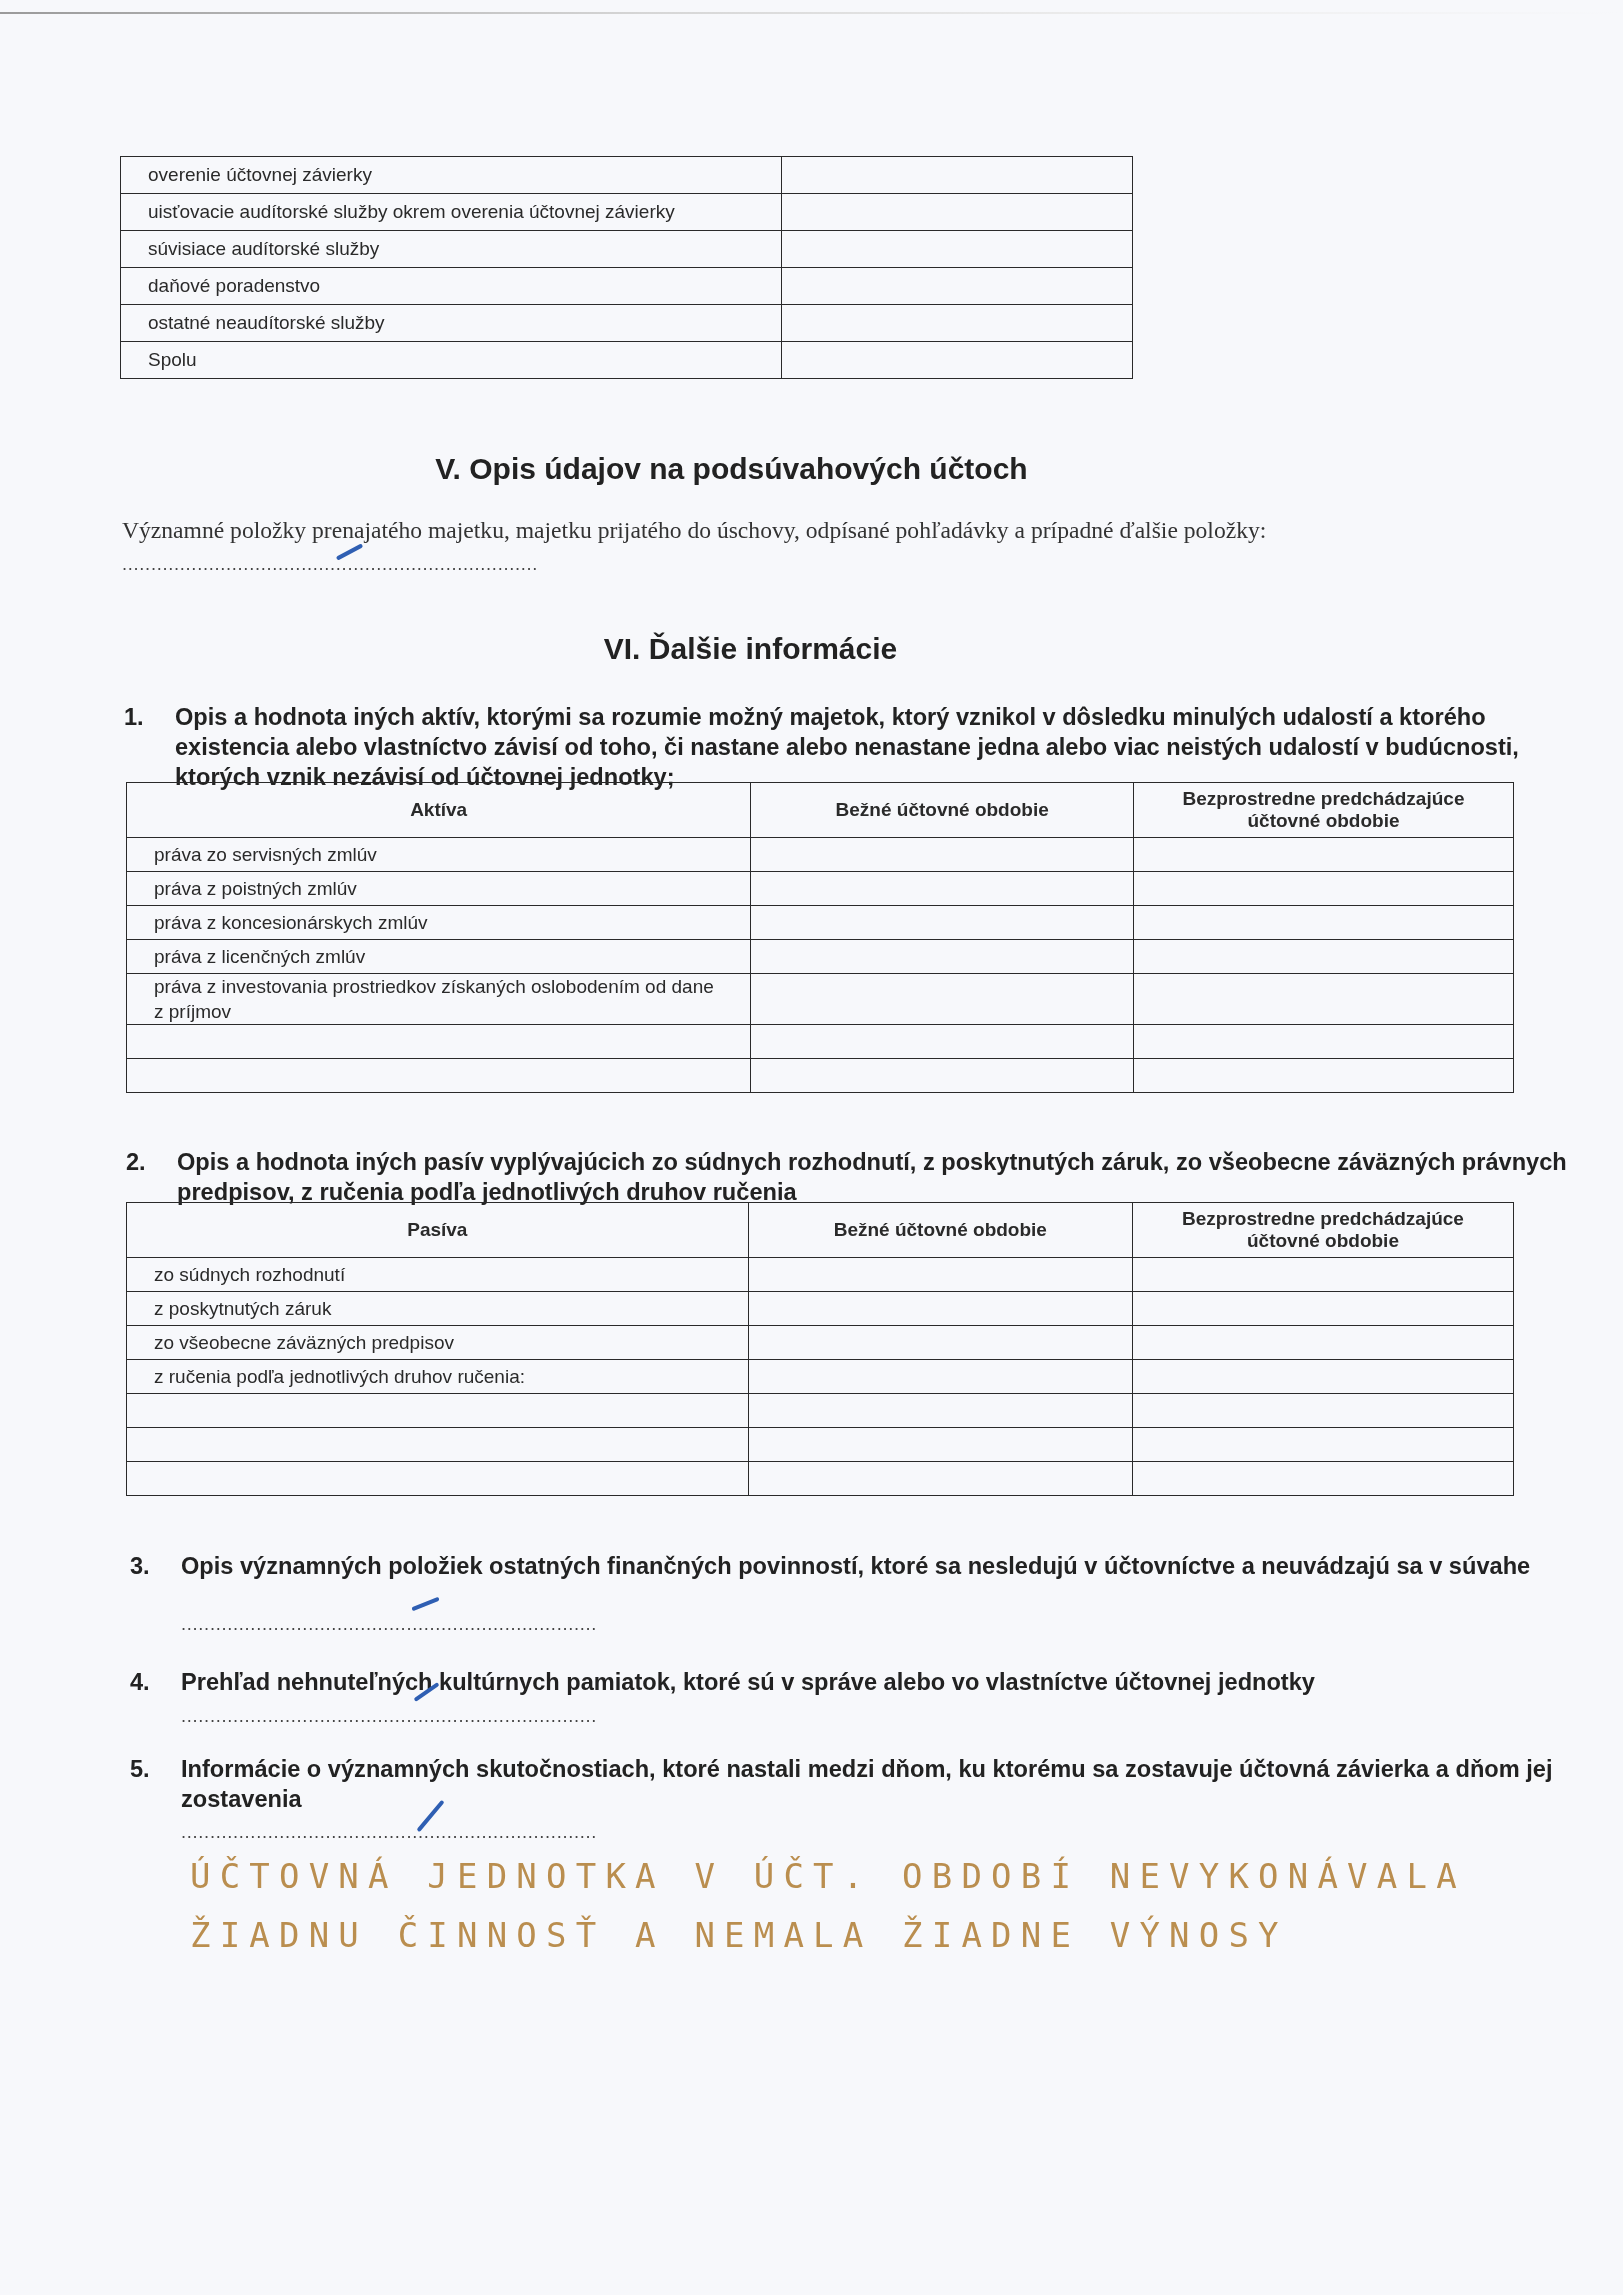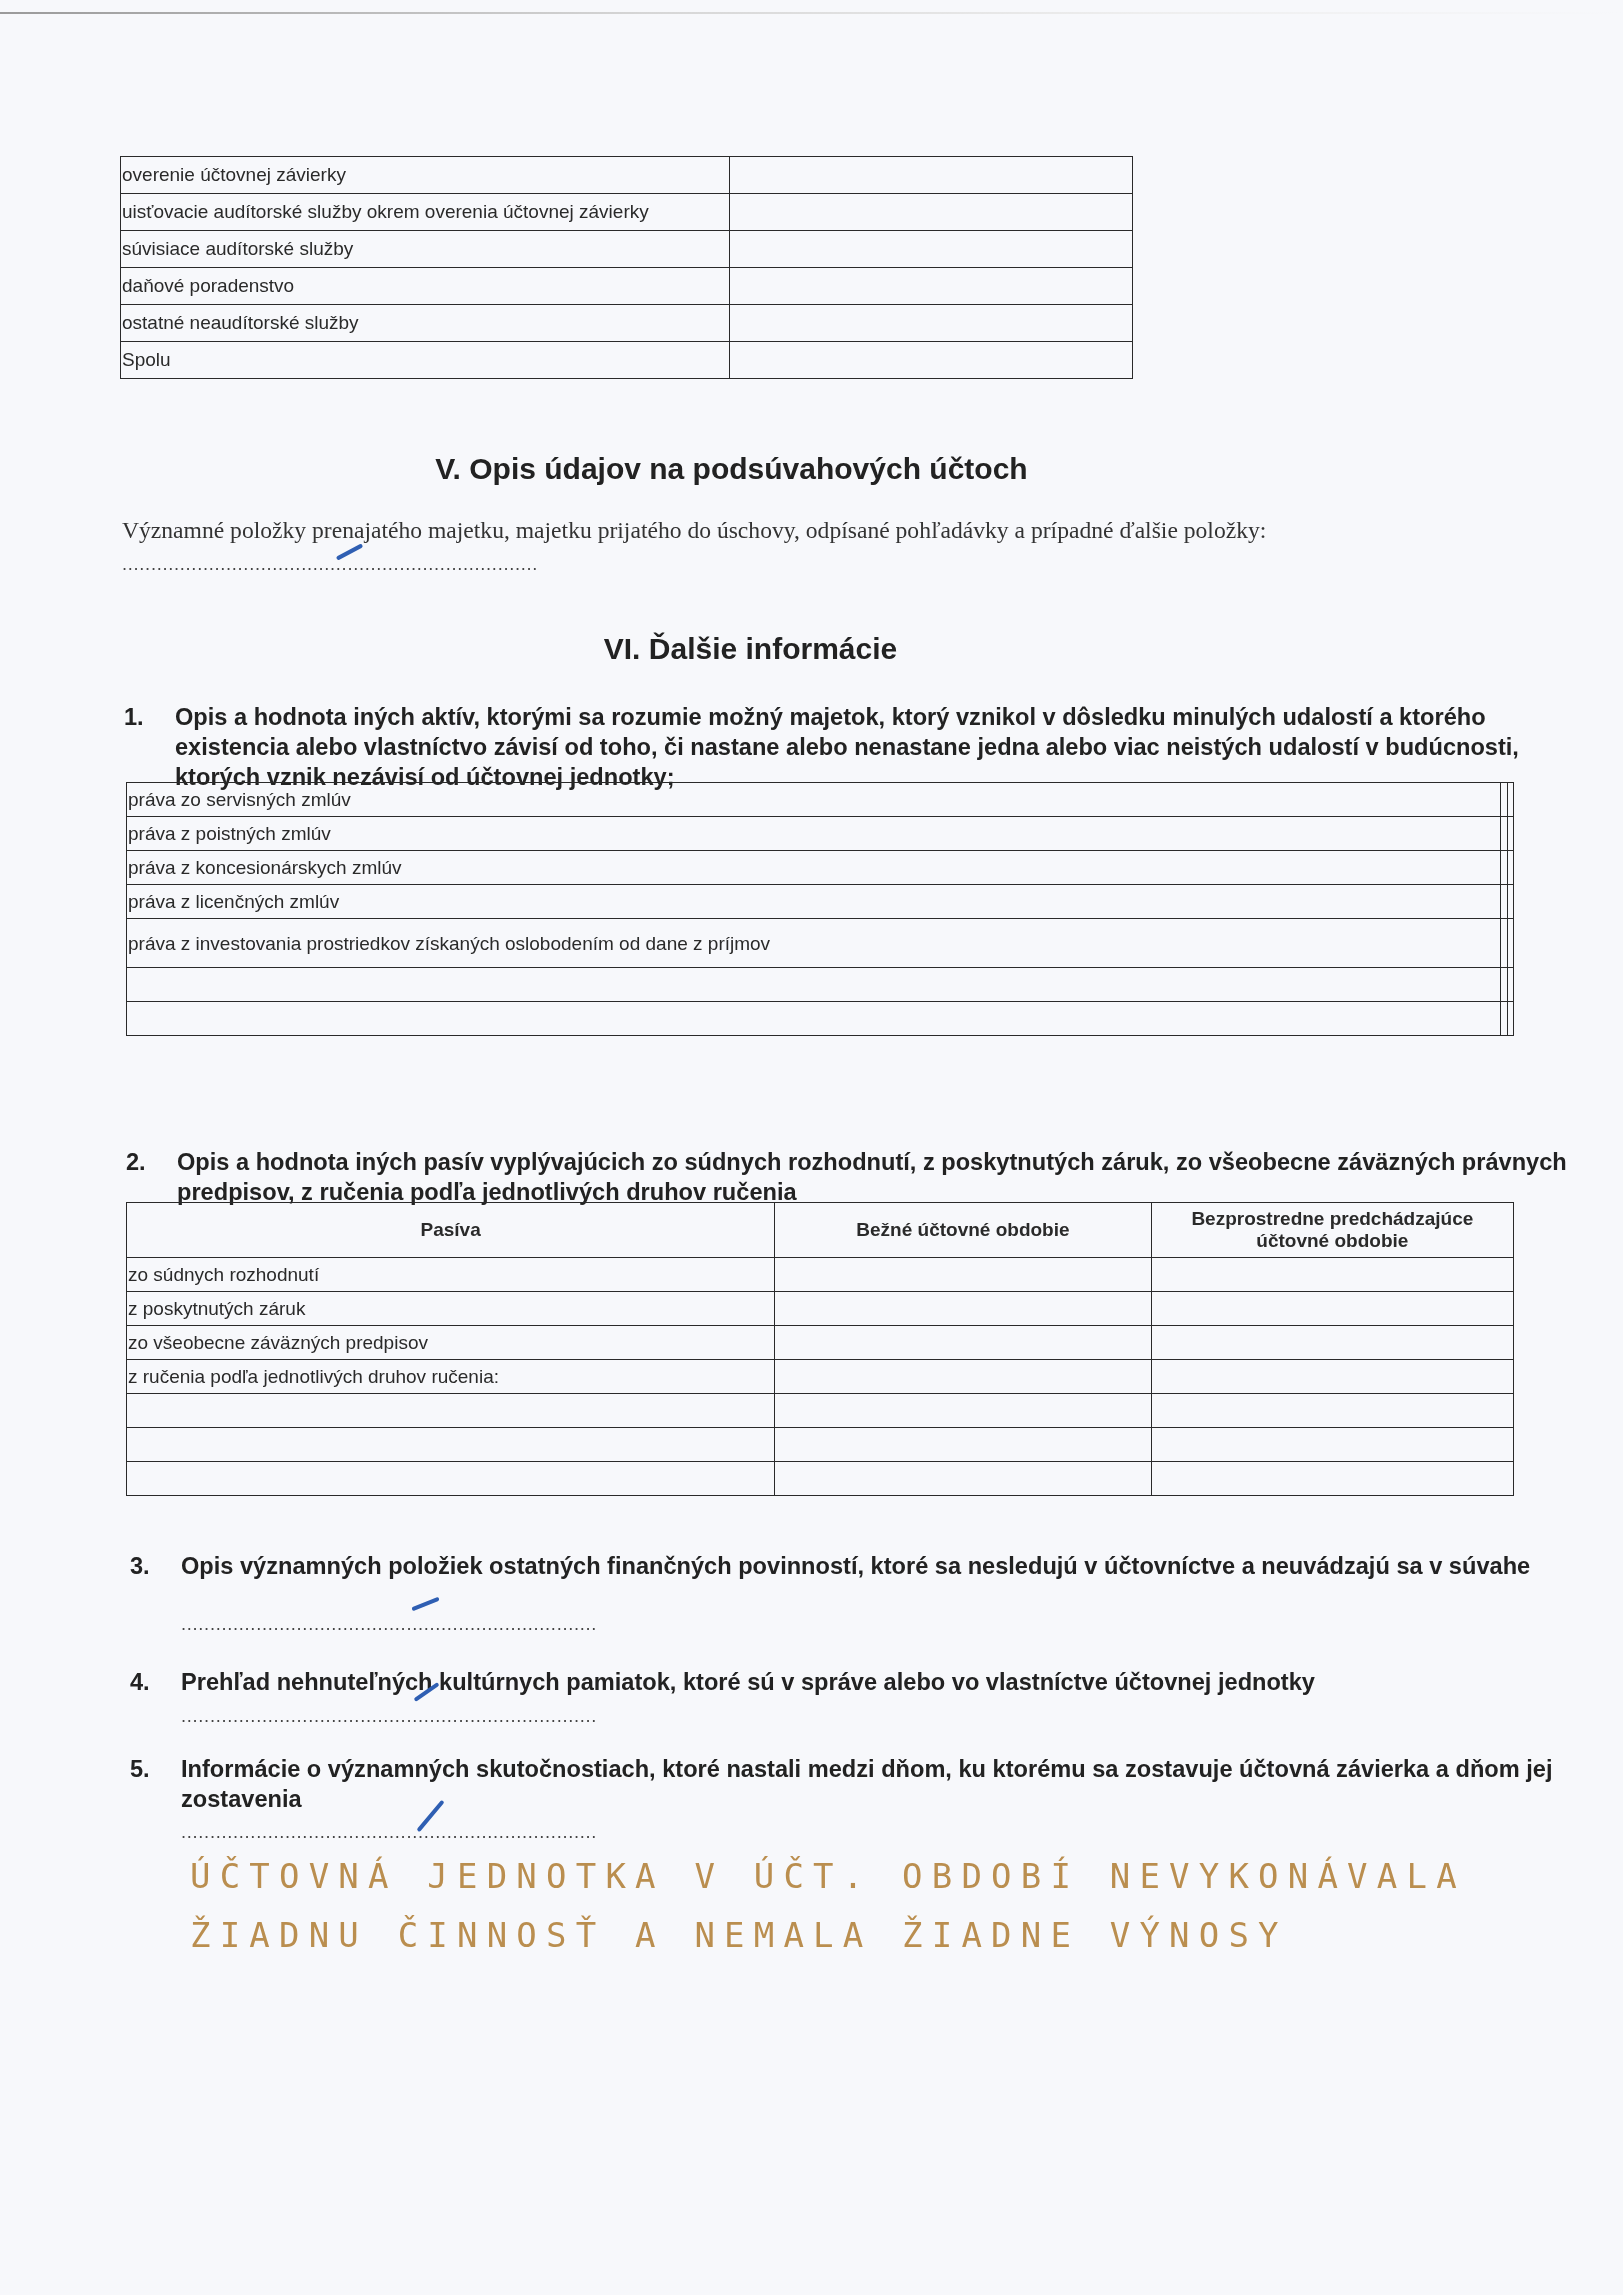--- a/index.html
+++ b/index.html
@@ -1,21 +1,21 @@
 <!DOCTYPE html>
 <html style="font-size:10.5px"><head>
 <meta charset="utf-8">
 <style>
   html, body { margin:0; padding:0; }
   body { width:1623px; height:2295px; background:#f7f8fb; position:relative; overflow:hidden;
          font-family:"Liberation Sans", sans-serif; color:#1a1a1a; }
   .abs { position:absolute; }
   .topline { left:0; top:11.8px; width:1623px; height:2px; background:linear-gradient(90deg,#9a9a9a,#d6d6d6 40%,#eeeeee 70%,#f7f8fb); }
   table { border-collapse:collapse; position:absolute; }
-  td, th { border:1.6px solid #2a2a2a; padding:0 1px; font-size:19px; font-weight:normal; text-align:left; vertical-align:middle; color:#2a2a2a; }
+  td, th { border:1.6px solid #2a2a2a; padding:0 27px; font-size:19px; font-weight:normal; text-align:left; vertical-align:middle; color:#2a2a2a; }
   th { font-weight:bold; text-align:center; font-size:19px; }
   .t0 { left:120px; top:156px; width:1013px; }
   .t0 td { height:36px; }
   .t0 td.c0 { width:606px; }
   .t1 { left:126px; top:782px; width:1388px; }
   .t1 th { height:54px; }
   .t1 td { height:33px; }
   .t1 td.tall { height:48px; line-height:25px; }
   .c1a { width:634px; } .c1b { width:367px; } .c1c { width:353px; }
   .t2 { left:126px; top:1202px; width:1388px; }
@@ -71,20 +71,25 @@
 
 <div class="abs h-section" style="top:632px; left:0;margin-left:19px;">VI. Ďalšie informácie</div>
 
 <div class="abs item" style="left:124px; top:702px; width:1460px; height:79px;">
   <span class="num">1.</span>
   <span class="txt">Opis a hodnota iných aktív, ktorými sa rozumie možný majetok, ktorý vznikol v dôsledku minulých udalostí a ktorého existencia alebo vlastníctvo závisí od toho, či nastane alebo nenastane jedna alebo viac neistých udalostí v budúcnosti, ktorých vznik nezávisí od účtovnej jednotky;</span>
 </div>
 
 <table class="t1">
   <tbody>
+      <tr>
+    <th class="c1a">Aktíva</th>
+    <th class="c1b">Bežné účtovné obdobie</th>
+    <th class="c1c">Bezprostredne predchádzajúce účtovné obdobie</th>
+  </tr>
   <tr>
         <td>práva zo servisných zmlúv</td>
         <td></td>
         <td></td>
       </tr>
   <tr>
         <td>práva z poistných zmlúv</td>
         <td></td>
         <td></td>
       </tr>

